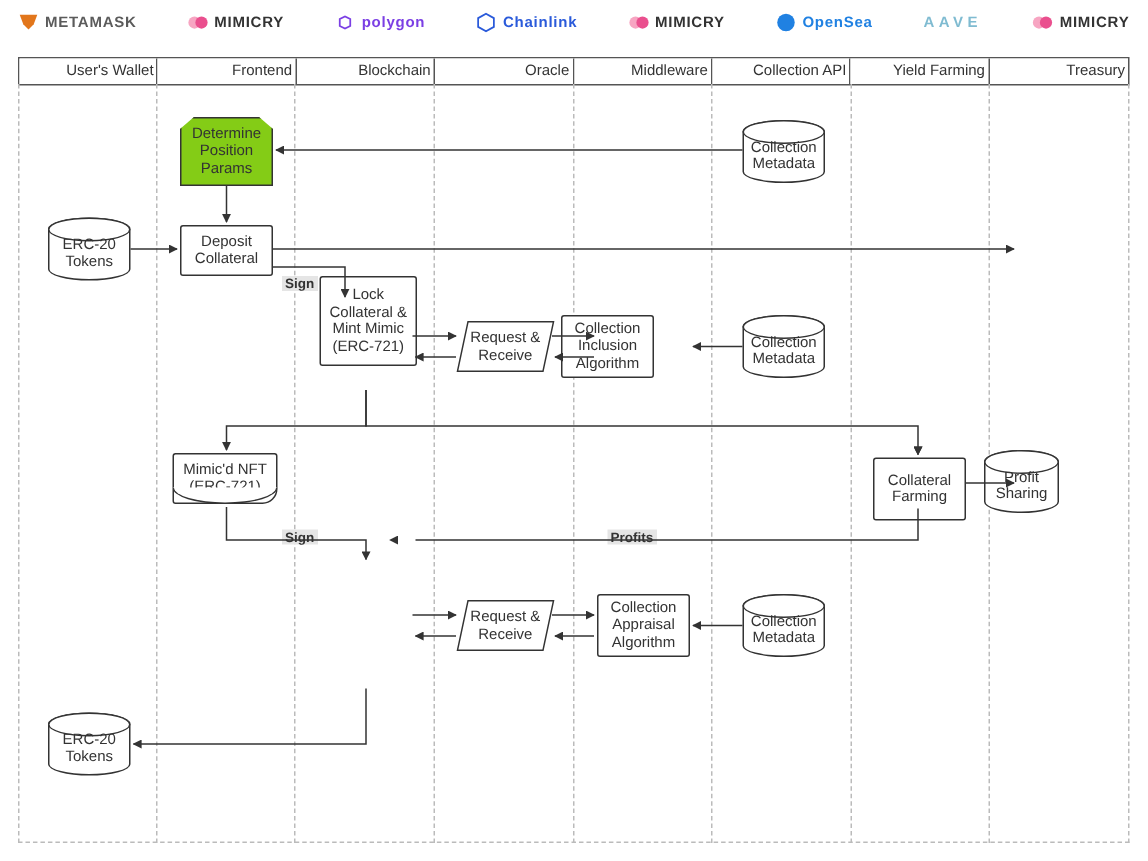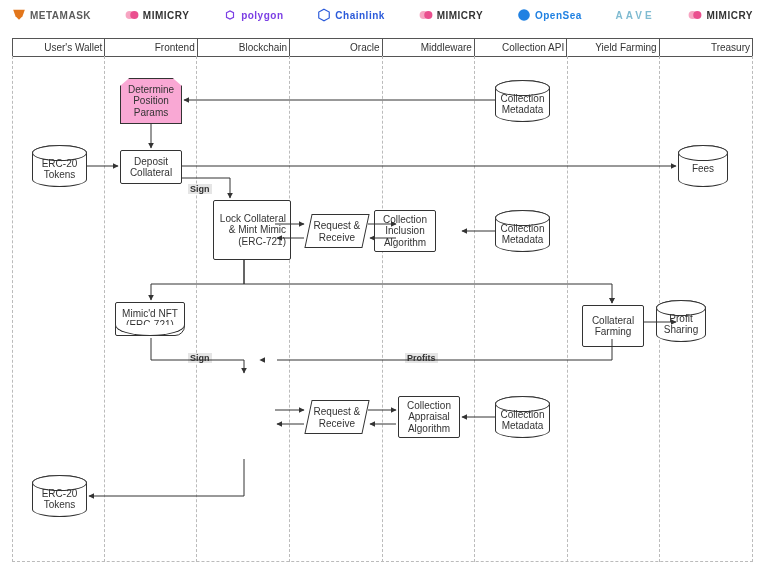--- a/index.html
+++ b/index.html
@@ -117,21 +117,21 @@
     content:"";
     position:absolute; left:-1px; right:-1px; bottom:-1px; height:10px;
     background:#fff;
     border:1px solid #333;
     border-top:none;
     border-radius: 0 0 50% 50% / 0 0 100% 100%;
   }
   .paramhex {
     clip-path: polygon(0 8px, 15% 0, 85% 0, 100% 8px, 100% 100%, 0 100%);
     border:none;
-    background:#f9a8d4;
+    background:#84cc16;
     box-shadow: 0 0 0 1px #333 inset;
     border-radius:0;
   }
   .edge-label {
     position:absolute;
     font-size:9px;
     font-weight:bold;
     background:#e5e5e5;
     padding:0 2px;
   }
@@ -238,25 +238,22 @@
   <div class="node cyl" style="left:495px; top:80px; width:55px; height:42px;">
     <span style="position:relative; top:3px;">Collection Metadata</span>
   </div>
 
   <div class="node cyl" style="left:32px; top:145px; width:55px; height:42px;">
     <span style="position:relative; top:3px;">ERC-20 Tokens</span>
   </div>
   <div class="node rect" style="left:120px; top:150px; width:62px; height:34px;">
     <span>Deposit Collateral</span>
   </div>
-  <div class="node cyl" style="left:678px; top:145px; width:50px; height:42px;">
-    <span style="position:relative; top:3px;">Fees</span>
-  </div>
-
-  <div class="node rect" style="left:213px; top:200px; width:78px; height:60px;text-align:right;">
+
+  <div class="node rect" style="left:213px; top:184px; width:65px; height:60px;">
     <span>Lock Collateral &amp; Mint Mimic (ERC-721)</span>
   </div>
   <div class="node para" style="left:308px; top:214px; width:58px; height:34px;">
     <span>Request &amp; Receive</span>
   </div>
   <div class="node rect" style="left:374px; top:210px; width:62px; height:42px;">
     <span>Collection Inclusion Algorithm</span>
   </div>
   <div class="node cyl" style="left:495px; top:210px; width:55px; height:42px;">
     <span style="position:relative; top:3px;">Collection Metadata</span>

